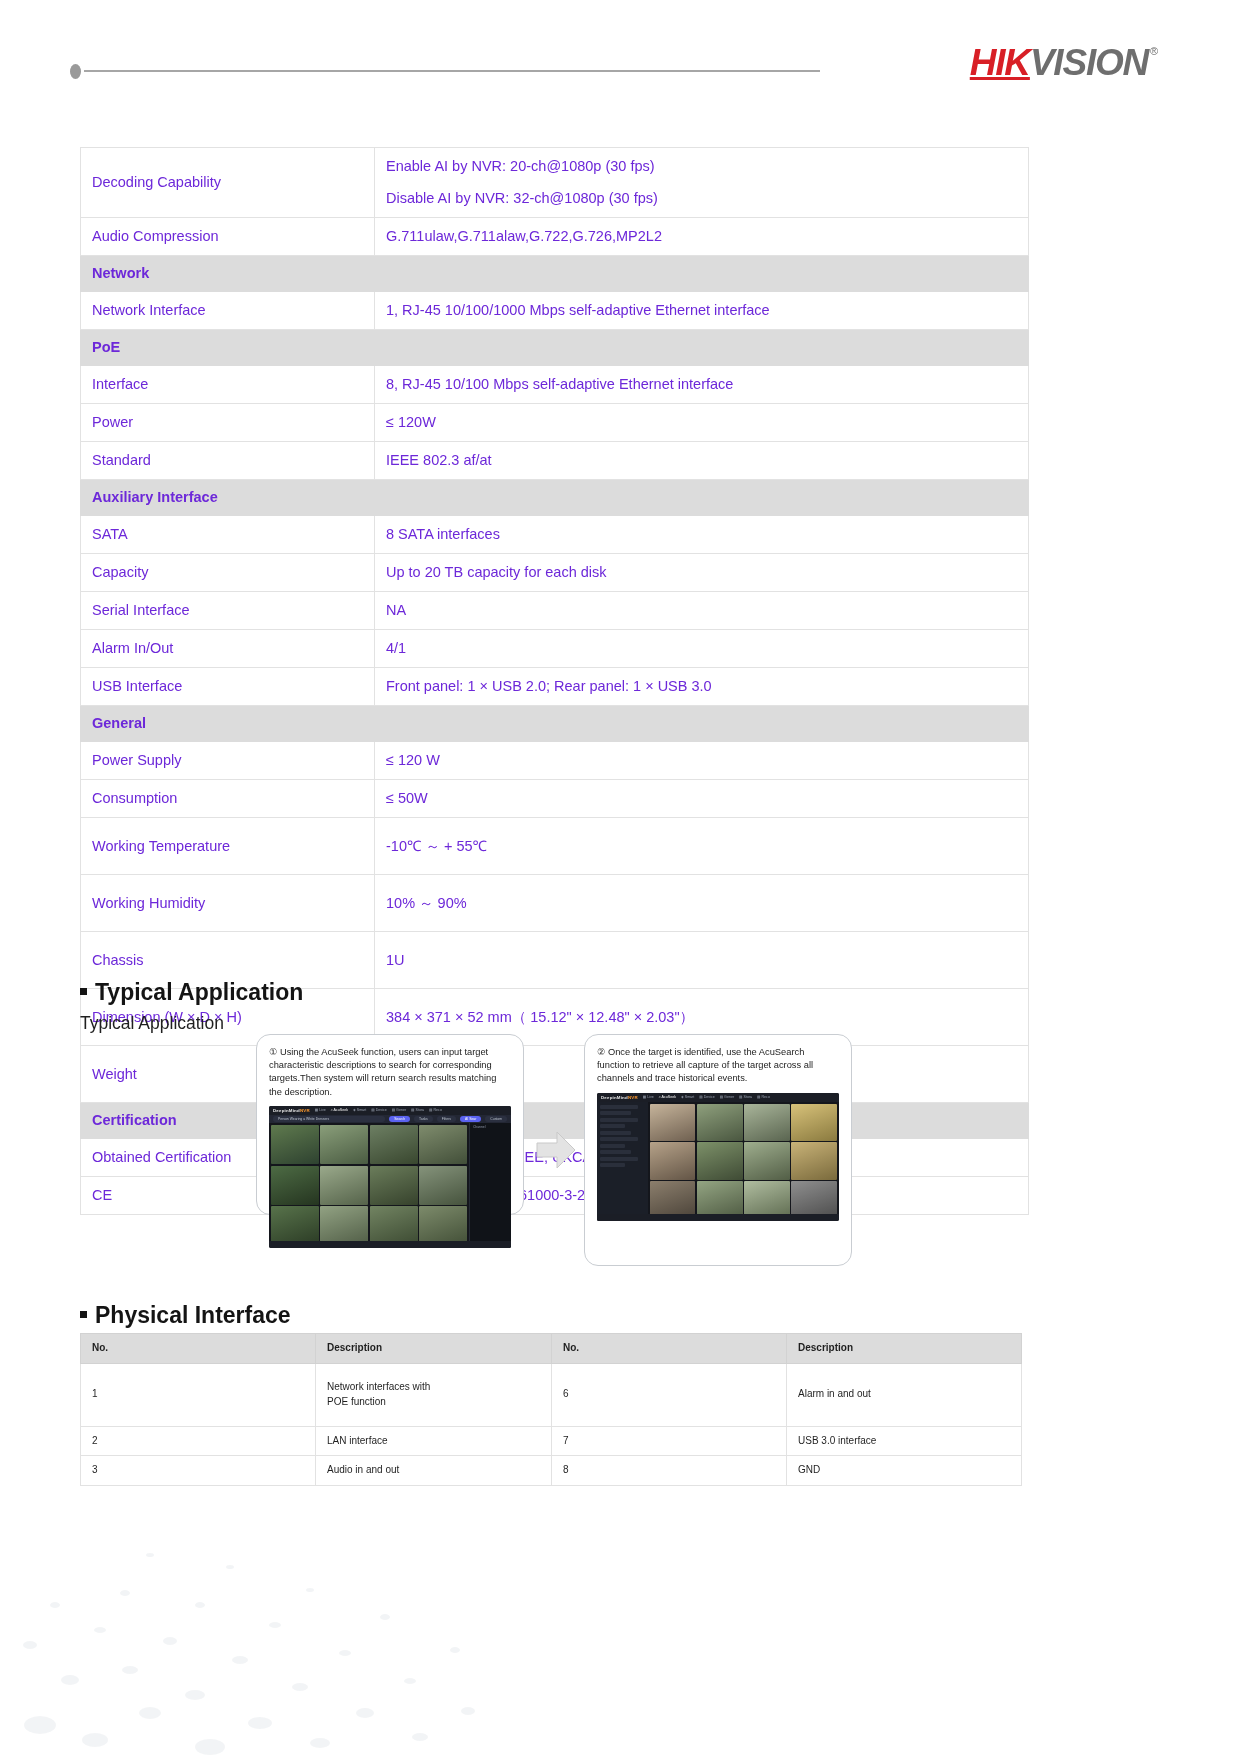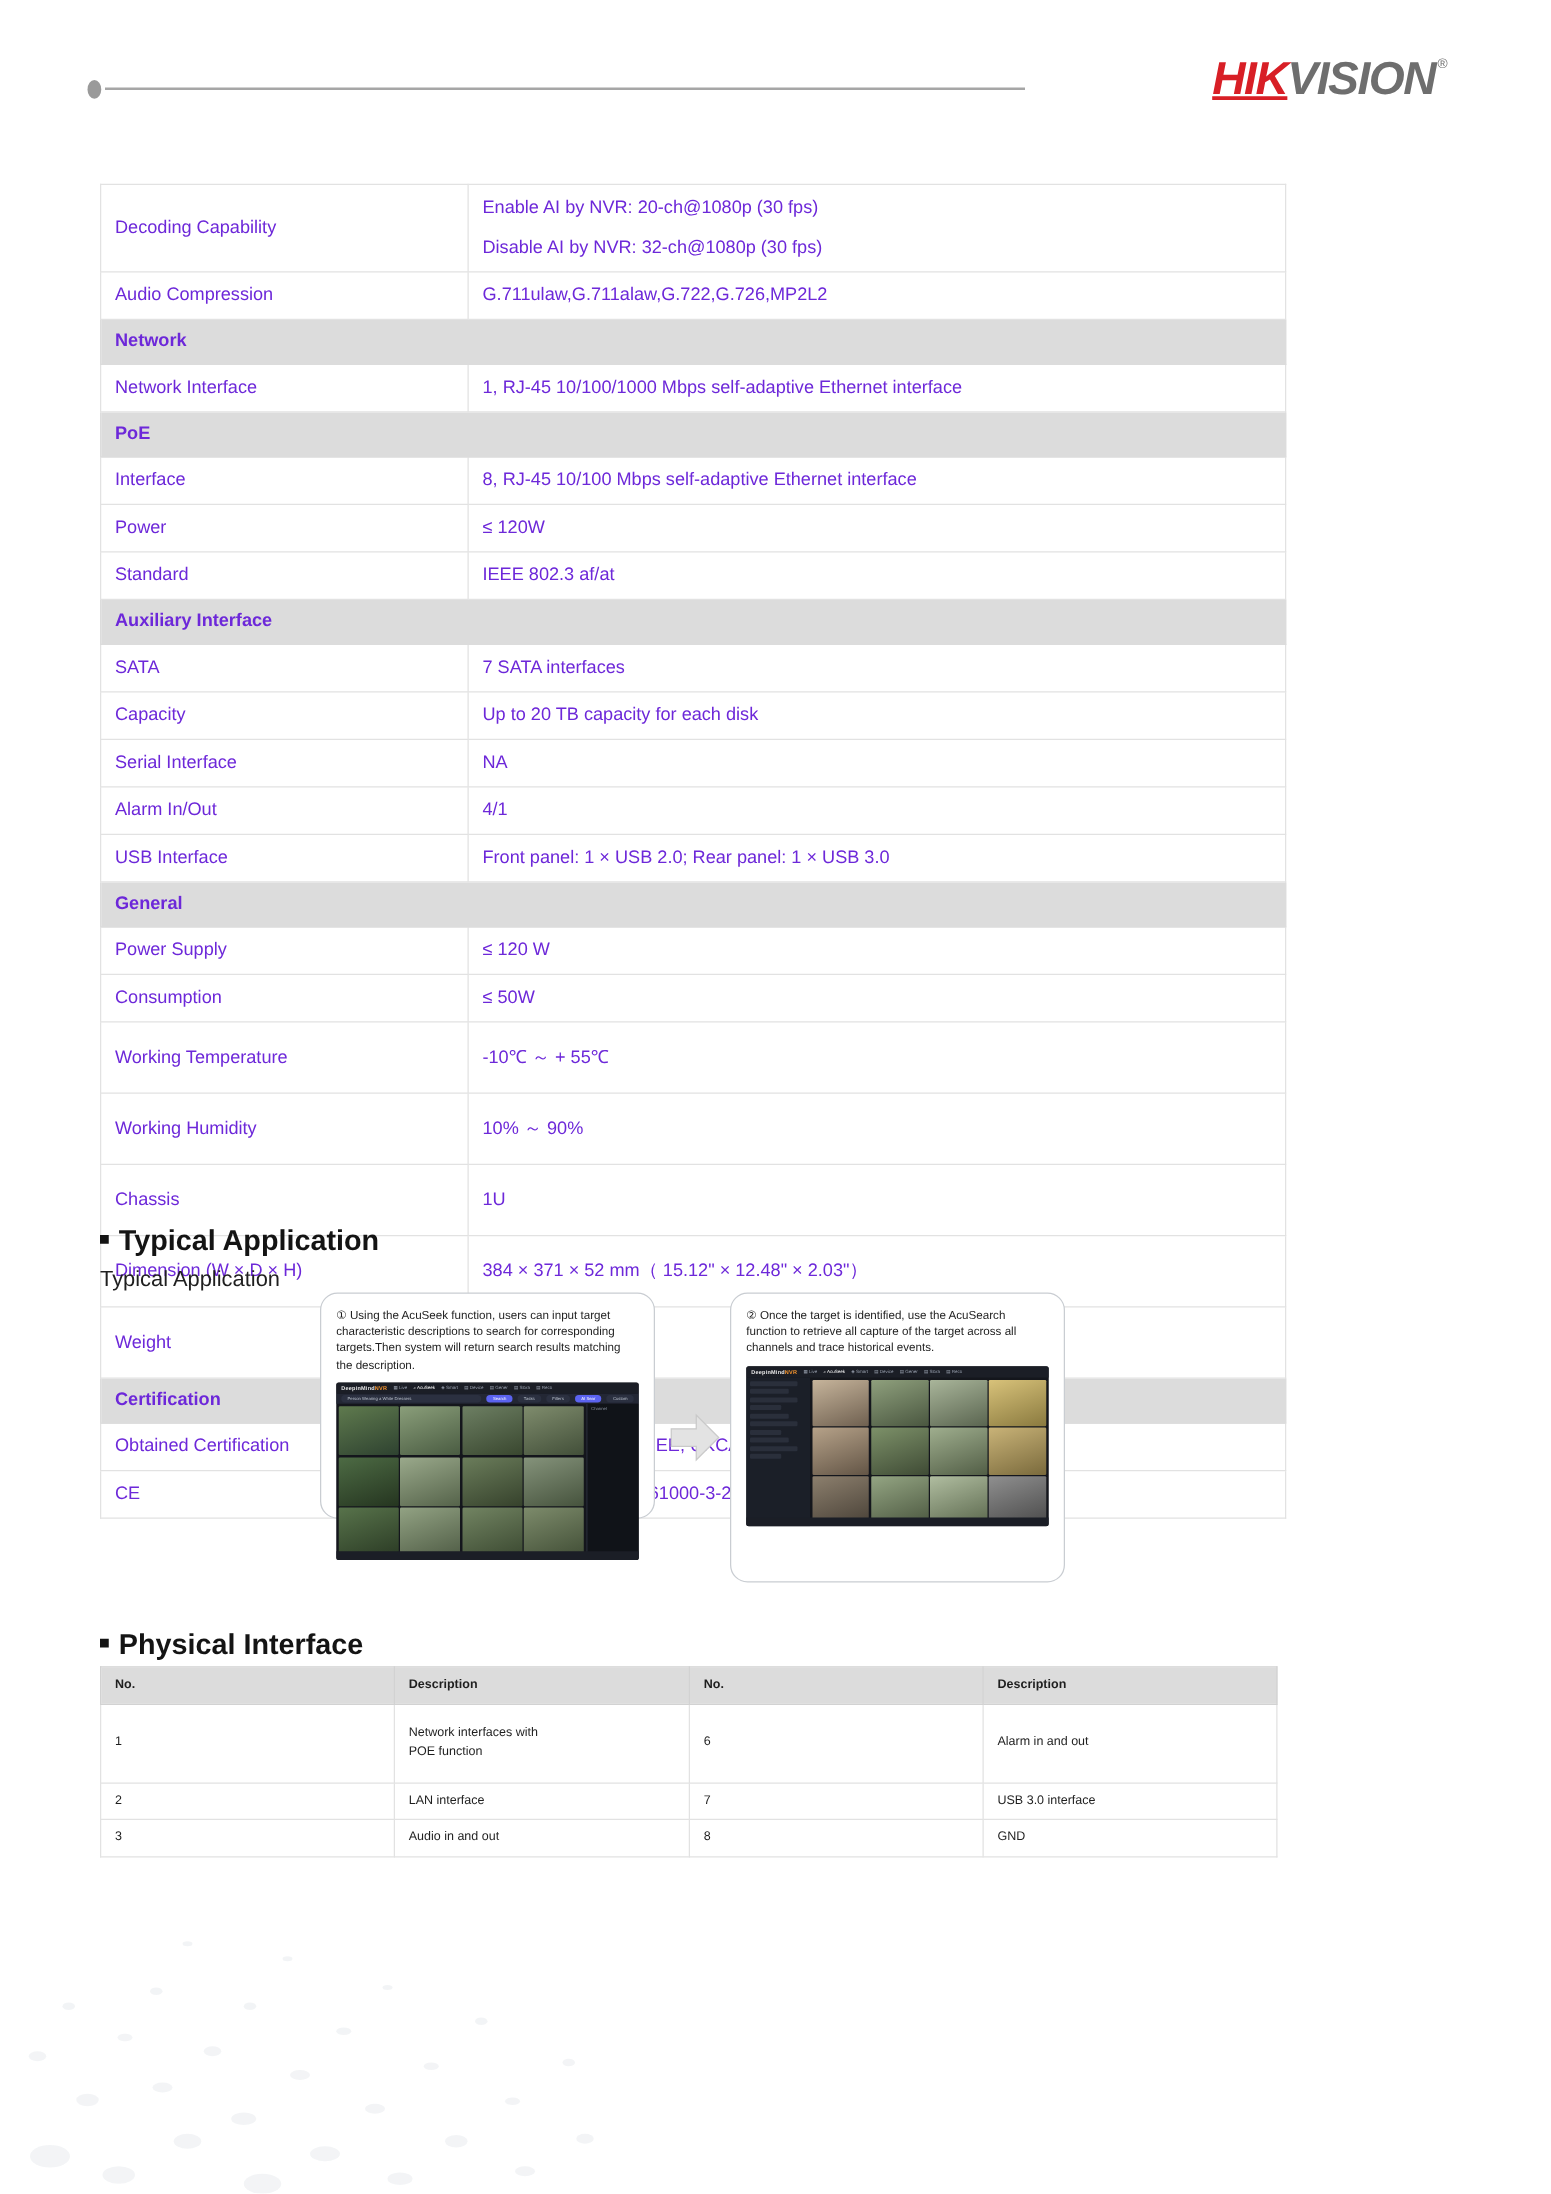--- a/index.html
+++ b/index.html
@@ -377,21 +377,21 @@
         <td>
           <span class="multi">IEEE 802.3 af/at</span>
         </td>
       </tr>
       <tr class="section">
         <td colspan="2">Auxiliary Interface</td>
       </tr>
       <tr>
         <td class="k">SATA</td>
         <td>
-          <span class="multi">7 SATA interfaces</span>
+          <span class="multi">8 SATA interfaces</span>
         </td>
       </tr>
       <tr>
         <td class="k">Capacity</td>
         <td>
           <span class="multi">Up to 20 TB capacity for each disk</span>
         </td>
       </tr>
       <tr>
         <td class="k">Serial Interface</td>

